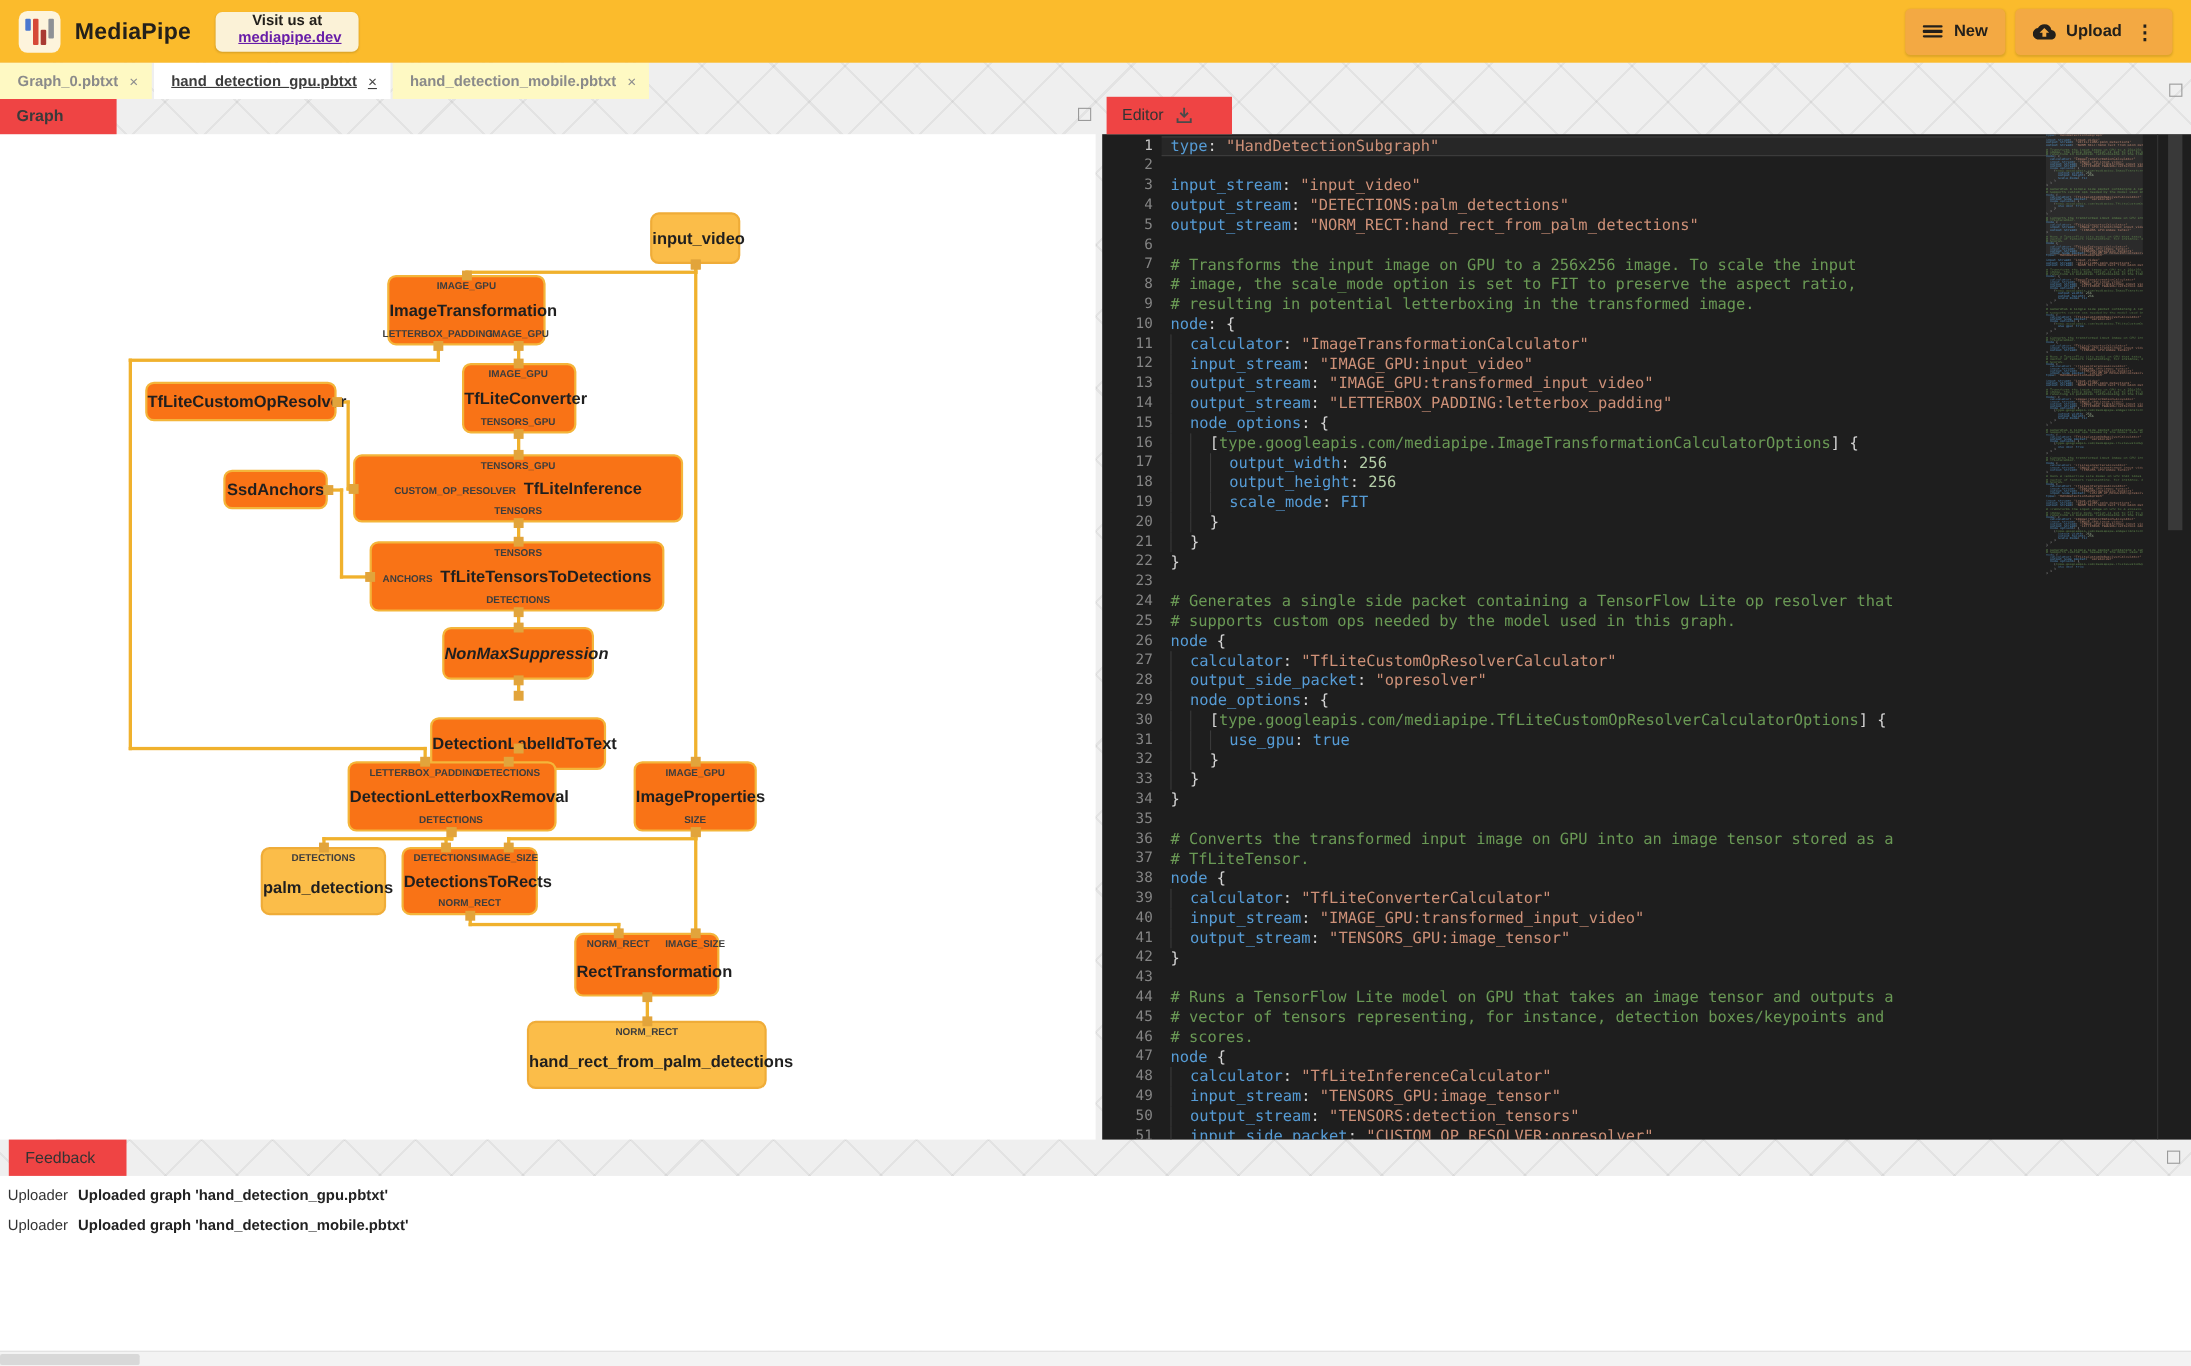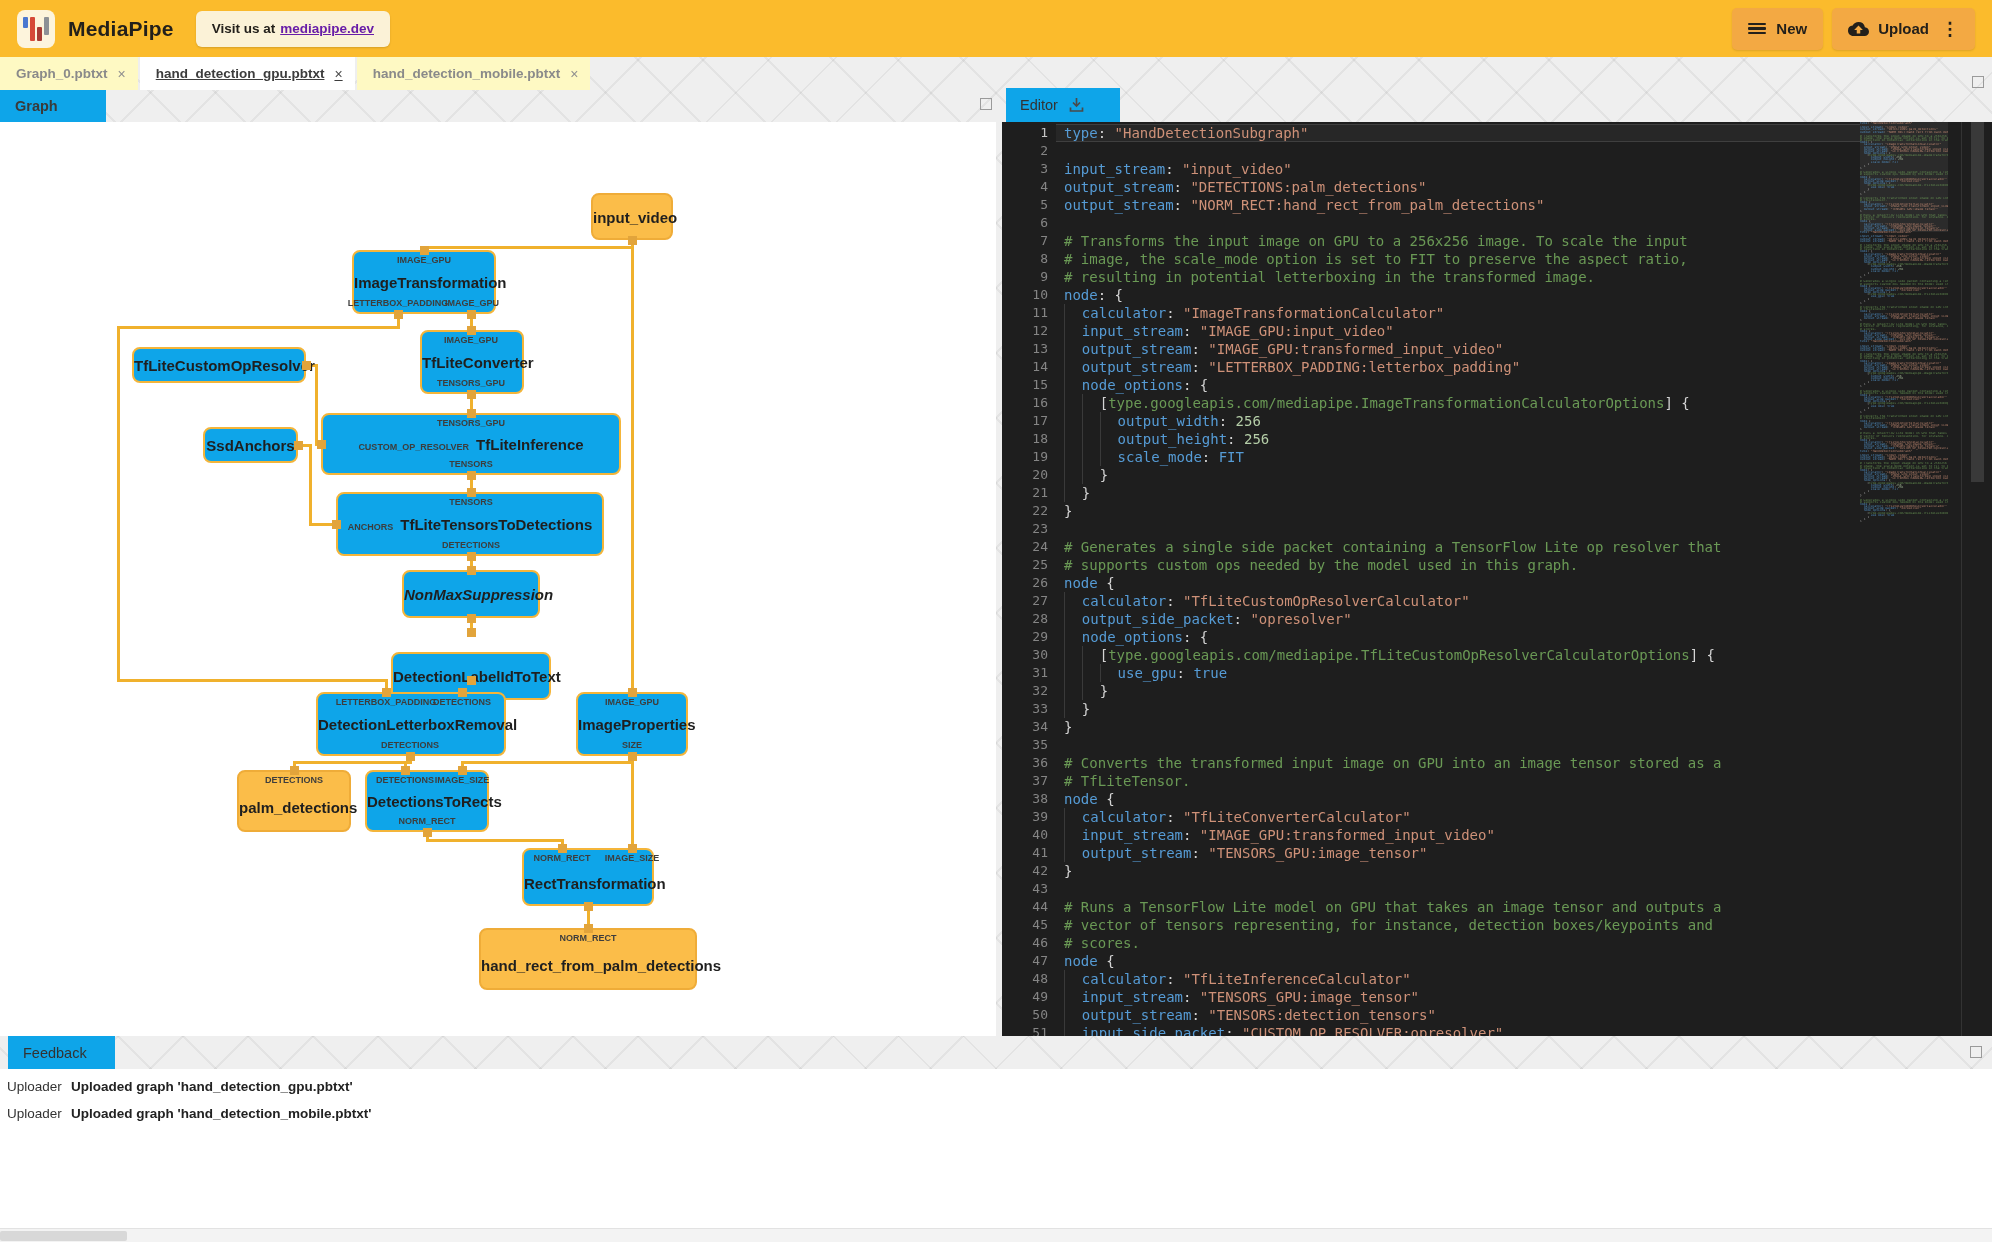--- a/index.html
+++ b/index.html
@@ -9,44 +9,44 @@
     background-color:#EFEFEF;
     background-image:
       repeating-linear-gradient(45deg, transparent 0 44px, rgba(0,0,0,0.05) 44px 46px),
       repeating-linear-gradient(-45deg, transparent 0 44px, rgba(0,0,0,0.05) 44px 46px);
   }
   
   .header{position:absolute;left:0;top:0;width:1992px;height:57px;background:#FBBB2C;display:flex;align-items:center;z-index:30;}
   .logo-box{width:38px;height:38px;background:#FDF4DC;border-radius:8px;margin-left:17px;position:relative;flex:0 0 auto;}
   .logo-bar{position:absolute;border-radius:1px;}
   .brand{font-size:21px;font-weight:bold;color:#23201b;margin-left:13px;letter-spacing:.2px;}
-  .visit-pill{margin-left:22px;background:#FBF2D7;border-radius:6px;height:36px;display:flex;align-items:center;padding:0 16px;font-size:13.5px;color:#23201b;font-weight:bold;box-shadow:0 1px 2px rgba(0,0,0,0.15);}
+  .visit-pill{margin-left:22px;background:#FBF2D7;border-radius:6px;height:36px;display:flex;align-items:center;padding:0 16px;font-size:13.5px;color:#23201b;font-weight:bold;box-shadow:0 1px 2px rgba(0,0,0,0.15);flex-direction:column;}
   .visit-pill a{color:#681DA8;text-decoration:underline;margin-left:5px;font-weight:bold;}
   .hd-spacer{flex:1;}
   .hd-btn{background:#F3A943;border-radius:5px;height:42px;display:flex;align-items:center;padding:0 16px;font-size:15px;font-weight:bold;color:#23201b;margin-right:9px;cursor:pointer;box-shadow:0 1px 2px rgba(0,0,0,0.12);}
   .hd-btn:last-child{margin-right:17px;}
   .menu-icon{display:inline-flex;flex-direction:column;justify-content:space-between;width:18px;height:12px;margin-right:10px;}
   .menu-icon i{height:2.4px;background:#23201b;border-radius:1px;}
   .kebab{font-weight:bold;font-size:18px;margin-left:12px;color:#23201b;letter-spacing:0;}
   .cloud{margin-right:9px;display:inline-flex;}
   
   .file-tabs{position:absolute;left:0;top:57px;height:33px;display:flex;z-index:25;}
   .ftab{height:33px;display:flex;align-items:center;padding:0 12px 0 16px;font-size:13.5px;color:#8a8a8a;background:#fef9c3;margin-right:2px;cursor:pointer;font-weight:bold;}
   .ftab.active{background:#ffffff;color:#3c3c3c;text-decoration:underline;}
   .ftab .x{margin-left:10px;font-size:14px;color:#8f8f8f;cursor:pointer;font-weight:normal;}
   .ftab.active .x{color:#4a4a4a;}
   
-  .panel-tab{position:absolute;background:#0ea5e9;display:flex;align-items:center;font-size:14.5px;color:#3a3a3a;font-weight:bold;z-index:22;}
+  .panel-tab{position:absolute;background:#ef4444;display:flex;align-items:center;font-size:14.5px;color:#3a3a3a;font-weight:bold;z-index:22;}
   #graph-tab{left:0;top:90px;width:91px;height:32px;padding-left:15px;}
   #editor-tab{left:1006px;top:88px;width:100px;height:34px;padding-left:14px;font-weight:normal;color:#333;}
   #editor-tab svg{margin-left:10px;}
   .popout{position:absolute;width:10px;height:10px;border:1.6px solid #9a9a9a;background:transparent;z-index:26;}
   
   #graph-panel{position:absolute;left:0;top:122px;width:996px;height:914px;background:#ffffff;overflow:hidden;z-index:10;}
-  .gnode{position:absolute;background:#0ea5e9;border:2px solid #F4B53A;border-radius:8px;box-sizing:border-box;z-index:3;}
+  .gnode{position:absolute;background:#f97316;border:2px solid #F4B53A;border-radius:8px;box-sizing:border-box;z-index:3;}
   .gnode.fill{background:#FBBD49;border-color:#EFAC38;}
   .gnode-title{position:absolute;left:0;right:0;text-align:center;font-size:15px;font-weight:bold;color:#1f1f1f;white-space:nowrap;}
   .gnode-inline{font-size:9px;font-weight:bold;color:#3d3d3d;margin-right:7px;}
   .plabel{position:absolute;font-size:9px;font-weight:bold;color:#3d3d3d;white-space:nowrap;transform:translateX(-50%);z-index:4;}
   .eseg{position:absolute;background:#F0B12D;z-index:1;}
   .eport{position:absolute;width:9px;height:9px;background:#E2A43B;z-index:5;}
   
   #editor-panel{position:absolute;left:1002px;top:122px;width:990px;height:914px;background:#1E1E1E;overflow:hidden;z-index:10;}
   .code-area{position:absolute;left:0;top:2px;width:858px;font-family:"DejaVu Sans Mono",monospace;font-size:14px;line-height:18px;}
   .cline{display:flex;height:18px;white-space:pre;position:relative;}

